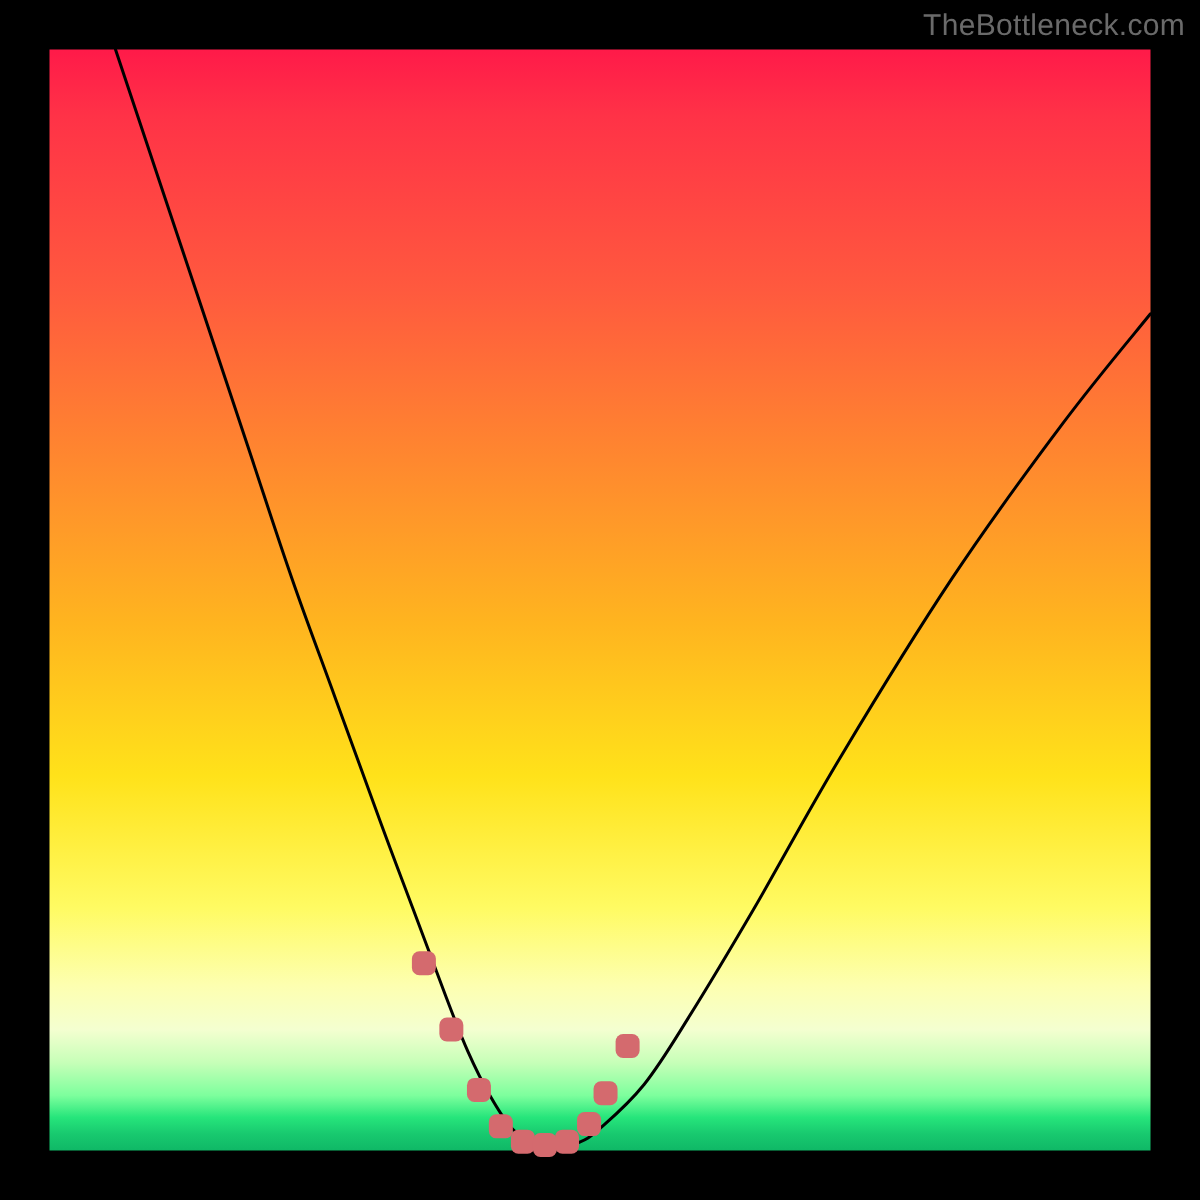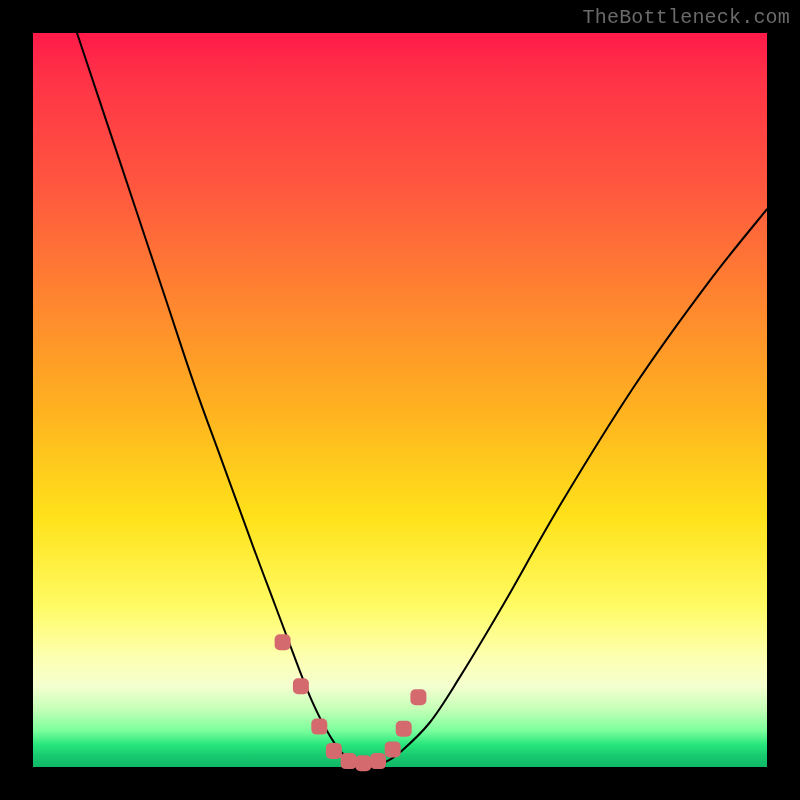--- a/index.html
+++ b/index.html
@@ -45,21 +45,21 @@
     );
   }
   .watermark {
     position: absolute;
     top: 6px;
     right: 10px;
     color: #6a6a6a;
     font-size: 20px;
     font-weight: 500;
     letter-spacing: 0.2px;
-    font-family: Liberation Mono, monospace;
+    font-family: Liberation Sans, sans-serif;
   }
   svg.overlay {
     position: absolute;
     left: 33px;
     top: 33px;
     width: 734px;
     height: 734px;
     overflow: visible;
   }
 </style>

